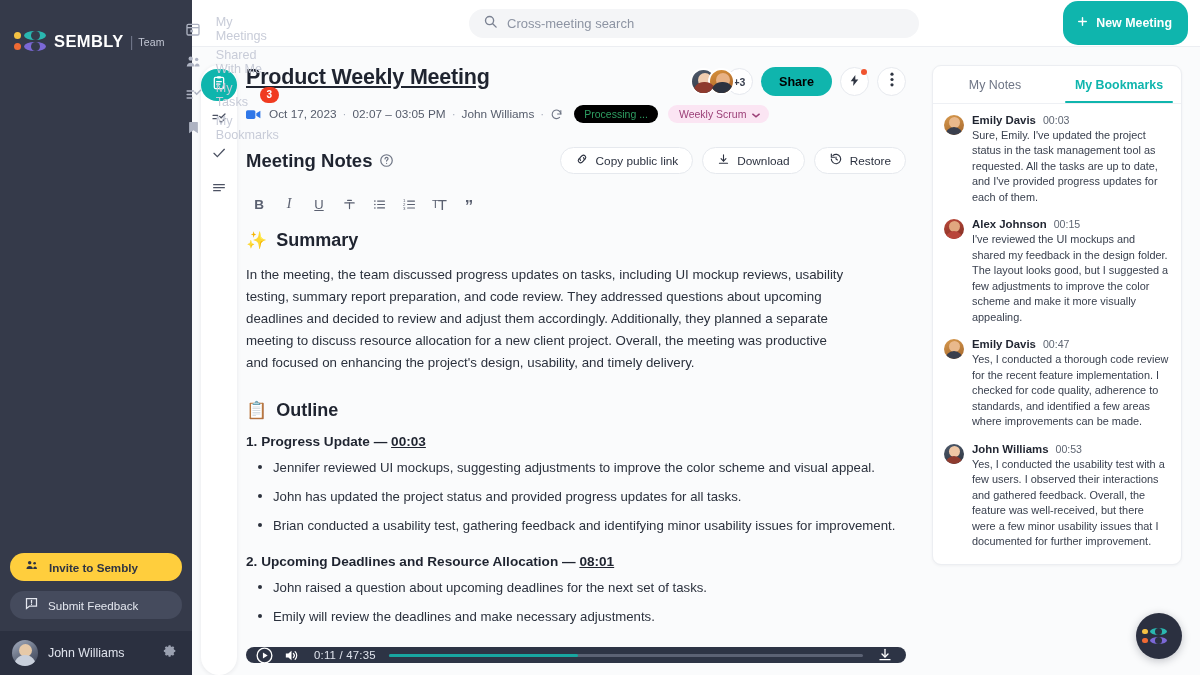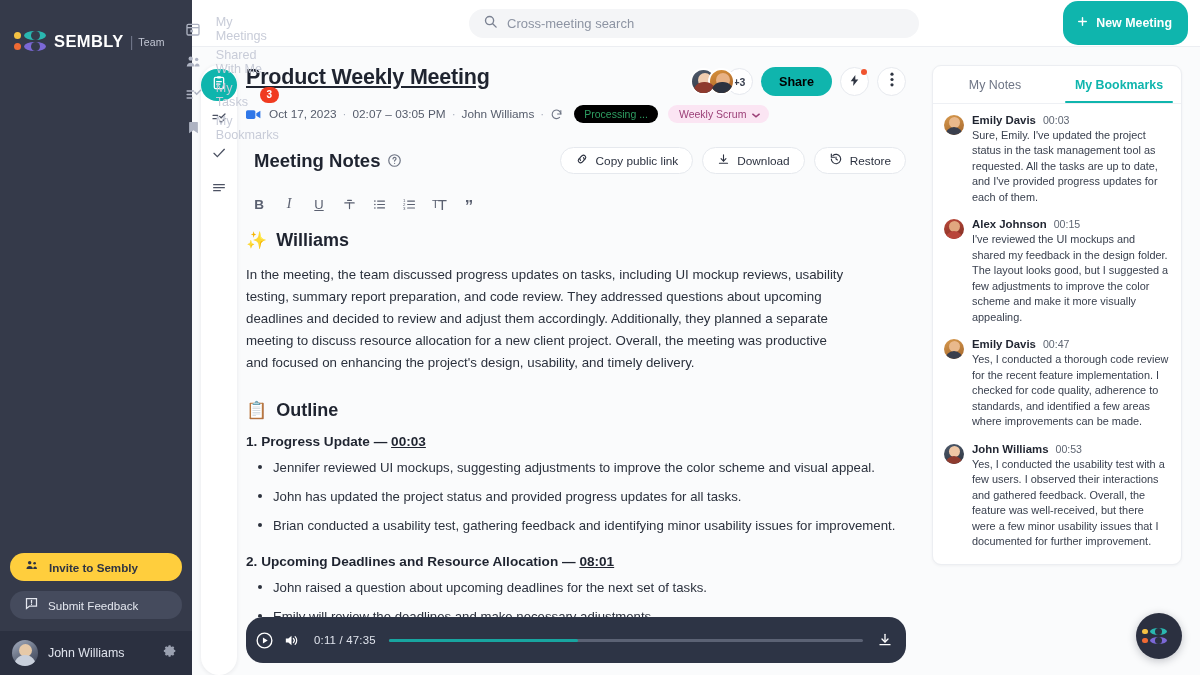--- a/index.html
+++ b/index.html
@@ -202,21 +202,21 @@
     background: #000000; color: #2e9e62; font-size: 10.5px;
     border-radius: 10px; padding: 3px 10px; margin-left: 11px;
   }
   .badge-tag {
     background: #fbe5f3; color: #9b3f77; font-size: 10.5px;
     border-radius: 10px; padding: 3px 9px 3px 11px; margin-left: 10px;
     display: flex; align-items: center; gap: 6px; cursor: pointer;
   }
 
   .notes-row { display: flex; align-items: center; margin-top: 24px; }
-  .notes-title { font-size: 18.5px; font-weight: bold; color: #1f2430; margin-left: 8px; }
+  .notes-title { font-size: 18.5px; font-weight: bold; color: #1f2430; }
   .help-ic { margin-left: 7px; color: #6d7483; display:flex; }
   .notes-actions { margin-left: auto; display: flex; gap: 9px; }
   .pill-btn {
     height: 27px; border-radius: 14px; background: #fff;
     border: 1px solid #e6e9ee; font-size: 11.8px; color: #2c3240;
     display: flex; align-items: center; gap: 7px; padding: 0 14px;
     cursor: pointer; font-family: "Liberation Sans", sans-serif;
   }
 
   .fmt-bar { display: flex; align-items: center; gap: 4px; margin-top: 18px; }
@@ -247,21 +247,21 @@
   }
   .bullets li:before {
     content: ''; position: absolute; left: 12px; top: 7px;
     width: 4px; height: 4px; border-radius: 50%; background: #2b313d;
   }
   .outline-2 { margin-top: 18px; }
 
   
   .player-wrap { padding: 0 0 12px 0; flex: 0 0 auto; }
   .player {
-    height: 46px; background: #2d3445; border-radius: 17px;
+    height: 16px; background: #2d3445; border-radius: 17px;
     display: flex; align-items: center; padding: 0 13px 0 9px;
   }
   .p-btn { color: #fff; display: flex; align-items: center; cursor: pointer; }
   .p-time { color: #dfe3ec; font-size: 11.4px; margin: 0 13px 0 14px; letter-spacing: .2px;}
   .track {
     flex: 1; height: 3px; background: #5b6274; border-radius: 2px;
     position: relative; cursor: pointer; margin-right: 14px;
   }
   .track-fill { position: absolute; left: 0; top: 0; bottom: 0; background: #18a5a0; border-radius: 2px; }
 
@@ -608,21 +608,21 @@
             </svg>
           </span>
           <span class="fmt-btn" style="font-size:11px;letter-spacing:-1px;">T<span style="font-size:15px;">T</span></span>
           <span class="fmt-btn" style="font-size:17px;font-weight:bold;line-height:0.4;padding-top:6px;">”</span>
         </div>
 
         <div class="scroll-body">
 
           <div class="sec-head">
             <span class="sec-emoji">✨</span>
-            <span class="sec-title">Williams</span>
+            <span class="sec-title">Summary</span>
           </div>
           <p class="summary-p">In the meeting, the team discussed progress updates on tasks, including UI mockup reviews, usability testing, summary report preparation, and code review. They addressed questions about upcoming deadlines and decided to review and adjust them accordingly. Additionally, they planned a separate meeting to discuss resource allocation for a new client project. Overall, the meeting was productive and focused on enhancing the project's design, usability, and timely delivery.</p>
 
           <div class="sec-head outline-head">
             <span class="sec-emoji">📋</span>
             <span class="sec-title">Outline</span>
           </div>
 
           <div>
             <div class="outline-item">

